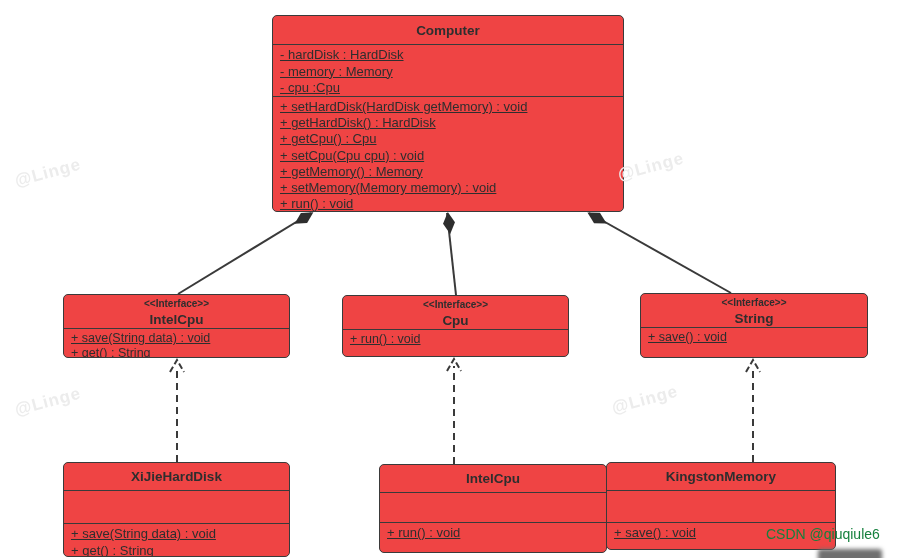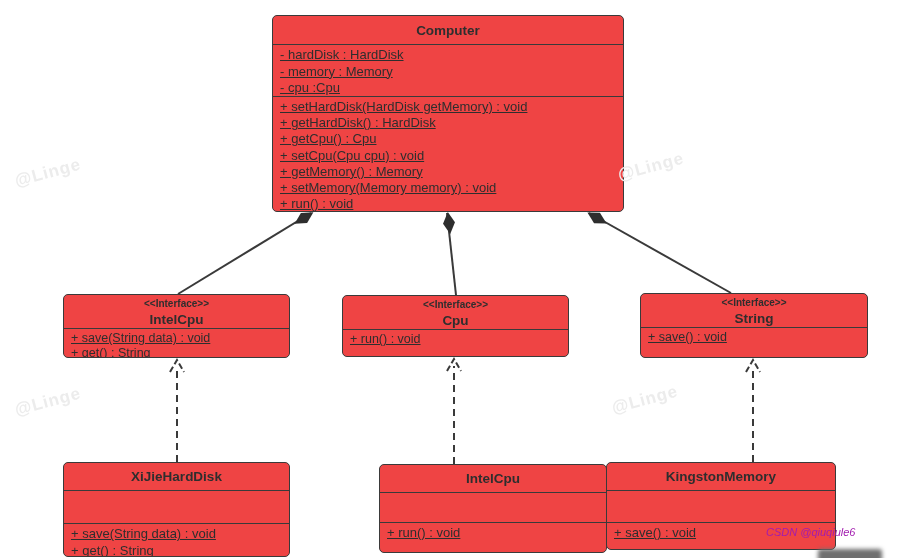--- a/index.html
+++ b/index.html
@@ -91,25 +91,24 @@
     letter-spacing: 1px;
     user-select: none;
   }
   #wm-1 { left: 14px;  top: 163px; }
   #wm-2 { left: 617px; top: 157px; }
   #wm-3 { left: 14px;  top: 392px; }
   #wm-4 { left: 611px; top: 390px; }
   #wm-csdn {
     position: absolute;
     left: 766px; top: 526px;
-    font-size: 11px;
-    color: #a21caf;
+    font-size: 14px;
+    color: #15803d;
     z-index: 4;
     white-space: nowrap;
-    font-style: italic;
   }
   #wm-artifact {
     position: absolute;
     left: 818px; top: 549px;
     width: 64px; height: 16px;
     background: #6f6f6f;
     filter: blur(2px);
     border-radius: 3px;
     z-index: 4;
   }

